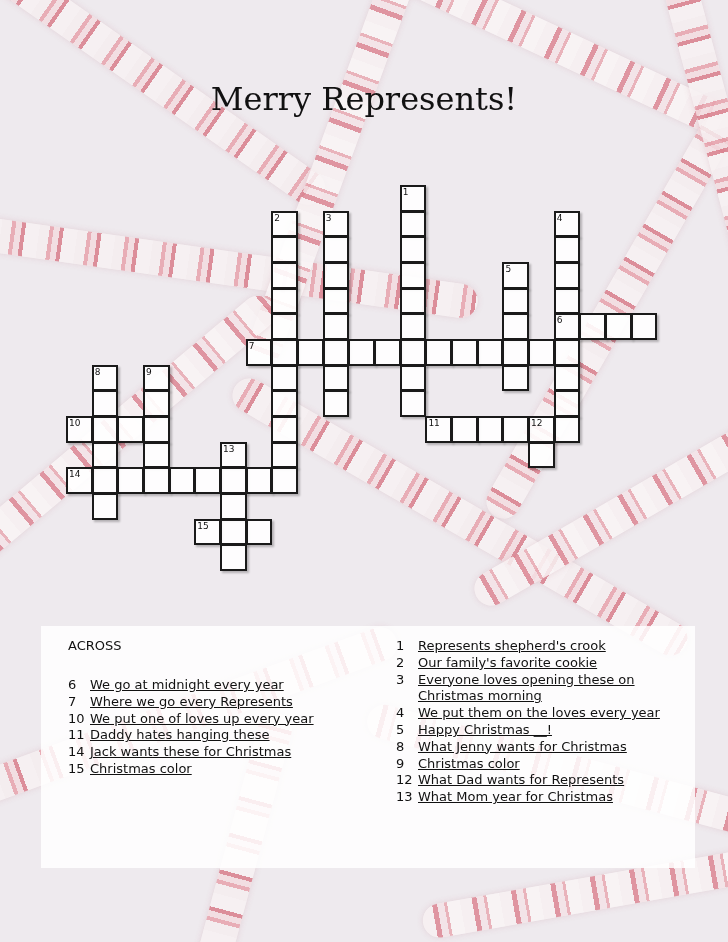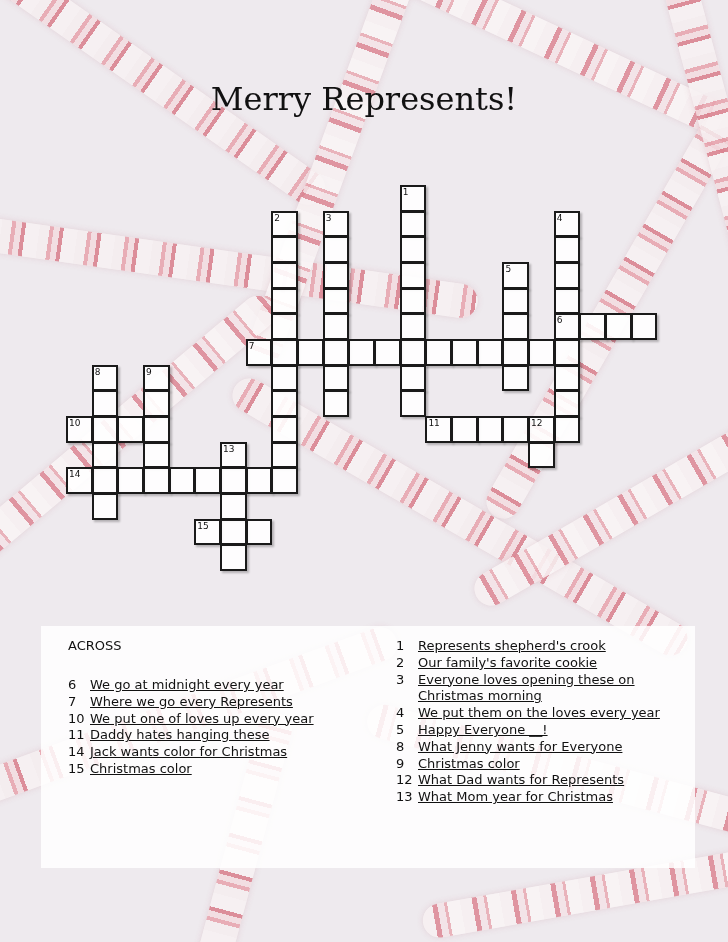--- a/index.html
+++ b/index.html
@@ -175,21 +175,21 @@
         <div class="clue">
           <span class="n">10</span>
           <span class="t">We put one of loves up every year</span>
         </div>
         <div class="clue">
           <span class="n">11</span>
           <span class="t">Daddy hates hanging these</span>
         </div>
         <div class="clue">
           <span class="n">14</span>
-          <span class="t">Jack wants color for Christmas</span>
+          <span class="t">Jack wants these for Christmas</span>
         </div>
         <div class="clue">
           <span class="n">15</span>
           <span class="t">Christmas color</span>
         </div>
       </div>
   </div>
   <div class="col down">
     <div id="down-list">
         <div class="clue">
@@ -203,25 +203,25 @@
         <div class="clue">
           <span class="n">3</span>
           <span class="t">Everyone loves opening these on Christmas morning</span>
         </div>
         <div class="clue">
           <span class="n">4</span>
           <span class="t">We put them on the loves every year</span>
         </div>
         <div class="clue">
           <span class="n">5</span>
-          <span class="t">Happy Everyone __!</span>
+          <span class="t">Happy Christmas __!</span>
         </div>
         <div class="clue">
           <span class="n">8</span>
-          <span class="t">What Jenny wants for Everyone</span>
+          <span class="t">What Jenny wants for Christmas</span>
         </div>
         <div class="clue">
           <span class="n">9</span>
           <span class="t">Christmas color</span>
         </div>
         <div class="clue">
           <span class="n">12</span>
           <span class="t">What Dad wants for Represents</span>
         </div>
         <div class="clue">

